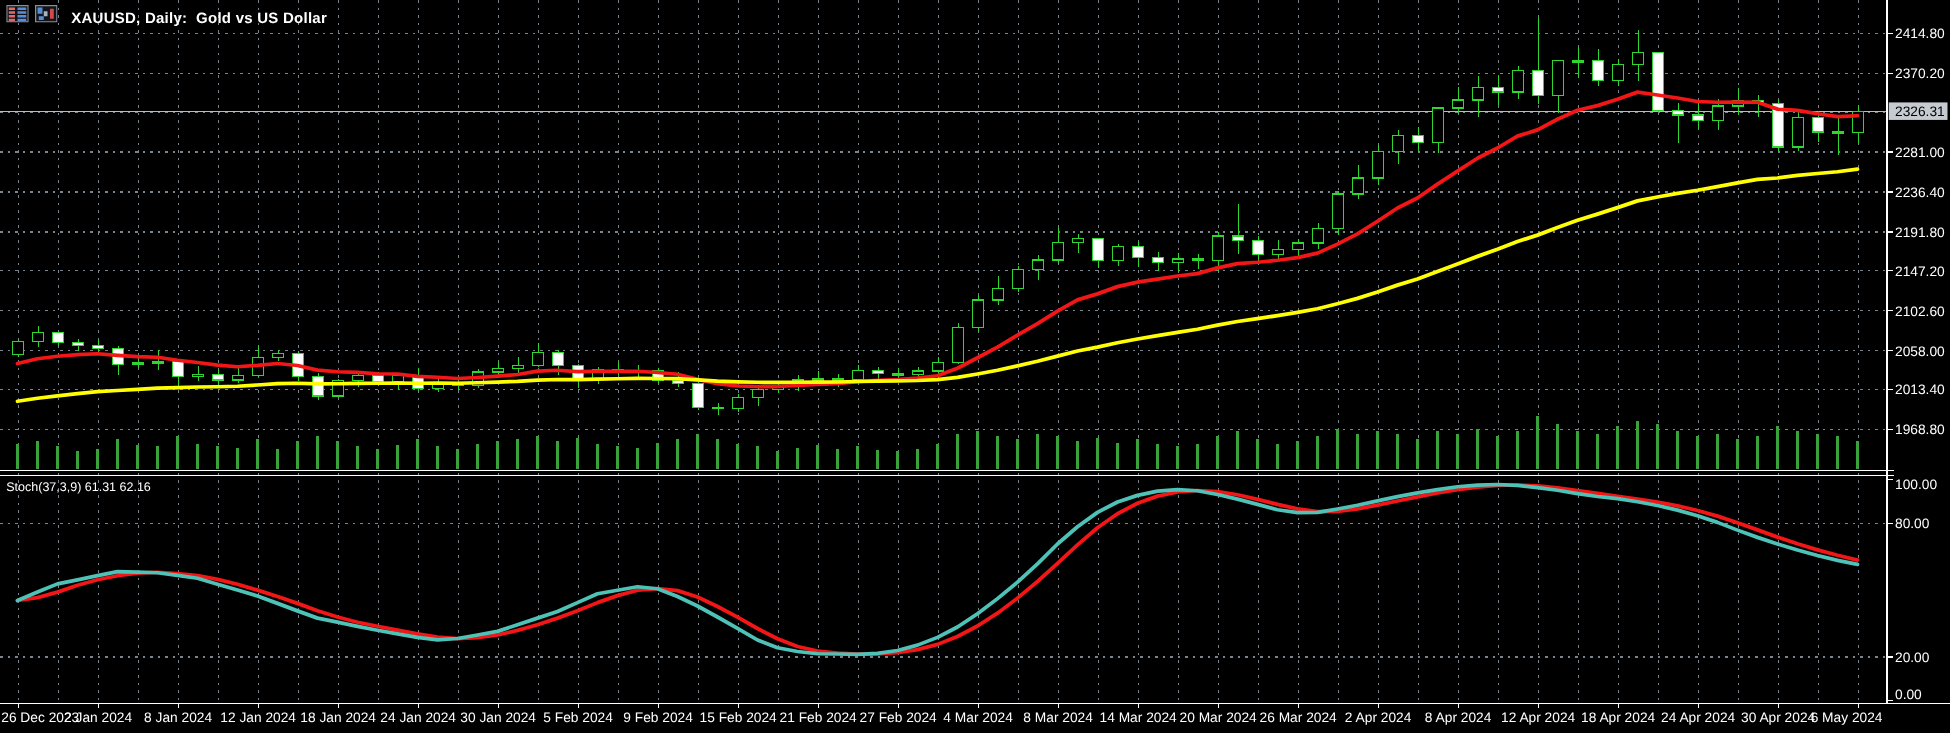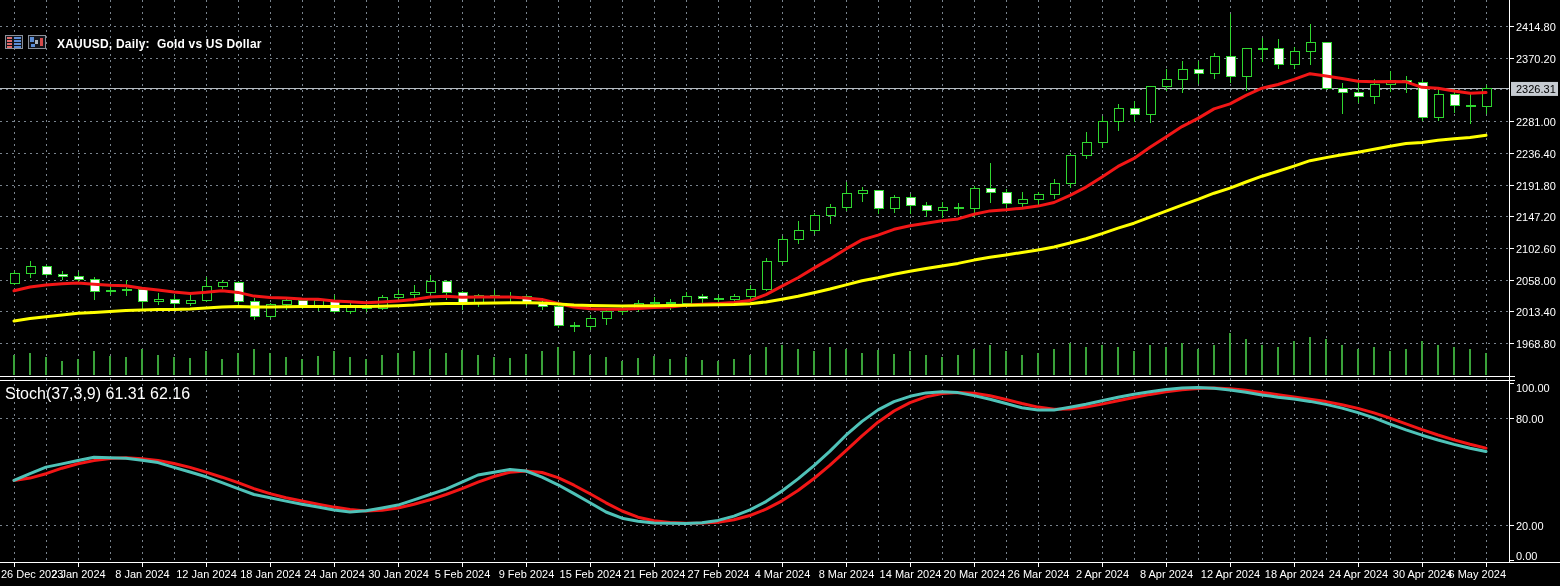--- a/index.html
+++ b/index.html
@@ -1,20 +1,20 @@
 <!DOCTYPE html>
 <html><head>
 <meta charset="utf-8">
 <style>
   html,body{margin:0;padding:0;background:#000;width:1560px;height:586px;overflow:hidden;}
   #stage{position:relative;width:1560px;height:586px;background:#000;font-family:"Liberation Sans",sans-serif;}
   #chart-svg{position:absolute;left:0;top:0;}
-  #title-bar{position:absolute;left:5px;top:4px;display:flex;align-items:center;gap:5px;z-index:5;margin-top:31px;}
+  #title-bar{position:absolute;left:5px;top:4px;display:flex;align-items:center;gap:5px;z-index:5;}
   #title-bar .ttl{color:#fff;font-size:12px;font-weight:bold;white-space:pre;margin-left:6px;letter-spacing:.2px;}
-  #stoch-label{position:absolute;left:5px;top:385px;color:#fff;font-size:16px;z-index:5;white-space:pre;}
+  #stoch-label{position:absolute;left:5px;top:385px;color:#fff;font-size:10px;z-index:5;white-space:pre;}
   .winicon{display:inline-block;}
 </style>
 </head>
 <body>
 
 <div id="stage">
 
   <svg id="chart-svg" width="1560" height="586">
       <rect x="0" y="0" width="1560" height="586" fill="#000000"></rect>
       <g stroke="#79838d" stroke-width="1" stroke-dasharray="2 4" shape-rendering="crispEdges">

